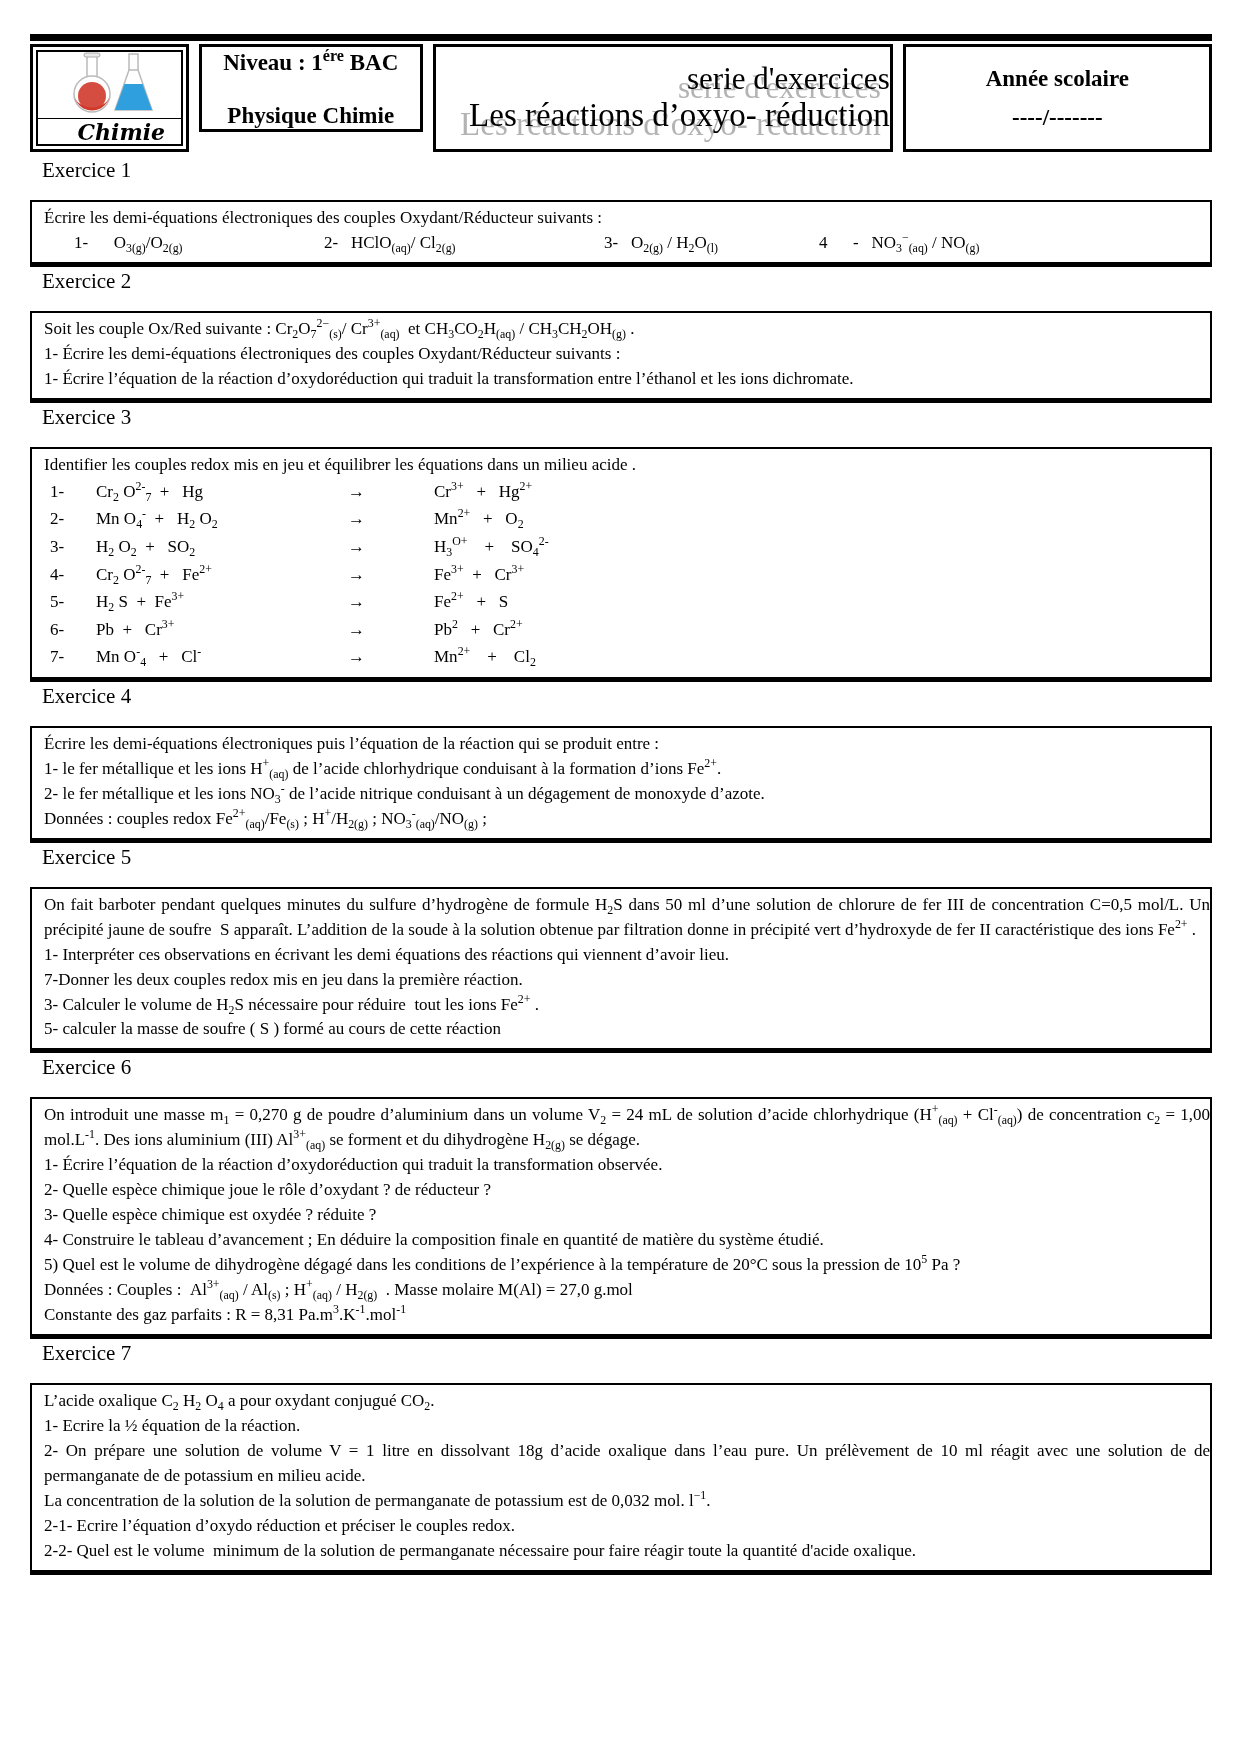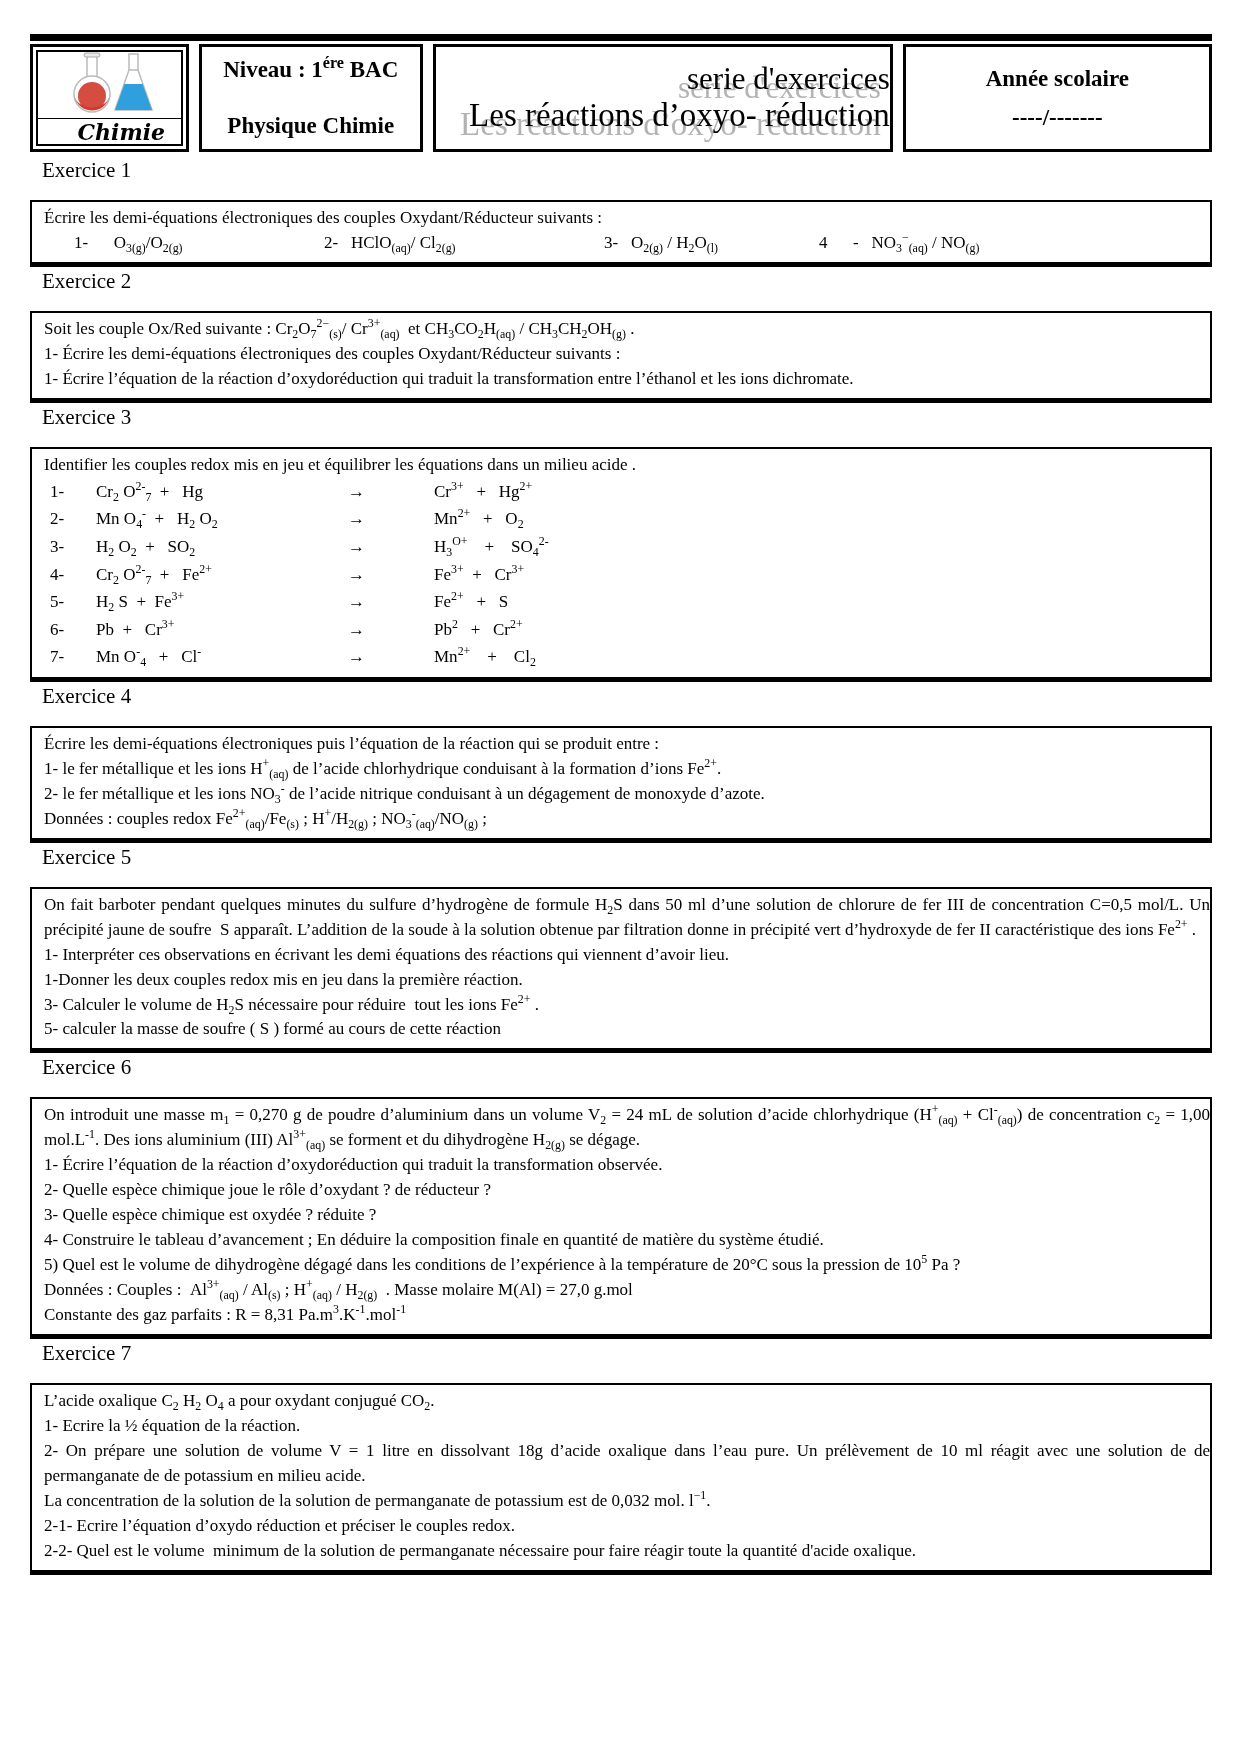--- a/index.html
+++ b/index.html
@@ -26,21 +26,21 @@
   .logo-inner { border: 2px solid #000; height: 100%; display: flex; flex-direction: column; }
   .logo-art { flex: 1; display: flex; align-items: flex-end; justify-content: center; }
   .logo-bar { height: 6px; margin: 0 2px; }
   .logo-caption {
     text-align: center; font-style: italic; font-weight: bold;
     font-size: 22px; font-family: "DejaVu Serif", serif; line-height: 26px;
     border-top: 1px solid #000;
     padding-left: 24px;
   }
   .cell-niveau {
-    width: 226px; height: 108px; display: flex; flex-direction: column;
+    width: 226px; height: 88px; display: flex; flex-direction: column;
     align-items: center; justify-content: center; font-weight: bold; font-size: 23px;
     line-height: 1.6;
     gap: 19px;
   }
   .cell-title {
     width: 464px; height: 108px; display: flex; flex-direction: column;
     align-items: flex-end; justify-content: center; overflow: hidden;
   }
   .title-l1 { font-size: 31px; line-height: 1.15; }
   .title-l2 { font-size: 33px; line-height: 1.15; white-space: nowrap; }
@@ -192,21 +192,21 @@
     <div class="line">Écrire les demi-équations électroniques puis l’équation de la réaction qui se produit entre :</div>
     <div class="line">1- le fer métallique et les ions H<sup>+</sup><sub>(aq)</sub> de l’acide chlorhydrique conduisant à la formation d’ions Fe<sup>2+</sup>.</div>
     <div class="line">2- le fer métallique et les ions NO<sub>3</sub><sup>-</sup> de l’acide nitrique conduisant à un dégagement de monoxyde d’azote.</div>
     <div class="line">Données : couples redox Fe<sup>2+</sup><sub>(aq)</sub>/Fe<sub>(s)</sub> ; H<sup>+</sup>/H<sub>2(g)</sub> ; NO<sub>3</sub><sup>-</sup><sub>(aq)</sub>/NO<sub>(g)</sub> ;</div>
   </div>
 
   <div class="ex-label">Exercice 5</div>
   <div class="ex-box">
     <div class="line just">On fait barboter pendant quelques minutes du sulfure d’hydrogène de formule H<sub>2</sub>S dans 50 ml d’une solution de chlorure de fer III de concentration C=0,5 mol/L. Un précipité jaune de soufre&nbsp;&nbsp;S apparaît. L’addition de la soude à la solution obtenue par filtration donne in précipité vert d’hydroxyde de fer II caractéristique des ions Fe<sup>2+</sup> .</div>
     <div class="line">1- Interpréter ces observations en écrivant les demi équations des réactions qui viennent d’avoir lieu.</div>
-    <div class="line">1-Donner les deux couples redox mis en jeu dans la première réaction.</div>
+    <div class="line">7-Donner les deux couples redox mis en jeu dans la première réaction.</div>
     <div class="line">3- Calculer le volume de H<sub>2</sub>S nécessaire pour réduire&nbsp;&nbsp;tout les ions Fe<sup>2+</sup> .</div>
     <div class="line">5- calculer la masse de soufre ( S ) formé au cours de cette réaction</div>
   </div>
 
   <div class="ex-label">Exercice 6</div>
   <div class="ex-box">
     <div class="line just">On introduit une masse m<sub>1</sub> = 0,270 g de poudre d’aluminium dans un volume V<sub>2</sub> = 24 mL de solution d’acide chlorhydrique (H<sup>+</sup><sub>(aq)</sub> + Cl<sup>-</sup><sub>(aq)</sub>) de concentration c<sub>2</sub> = 1,00 mol.L<sup>-1</sup>. Des ions aluminium (III) Al<sup>3+</sup><sub>(aq)</sub> se forment et du dihydrogène H<sub>2(g)</sub> se dégage.</div>
     <div class="line">1- Écrire l’équation de la réaction d’oxydoréduction qui traduit la transformation observée.</div>
     <div class="line">2- Quelle espèce chimique joue le rôle d’oxydant ? de réducteur ?</div>
     <div class="line">3- Quelle espèce chimique est oxydée ? réduite ?</div>

